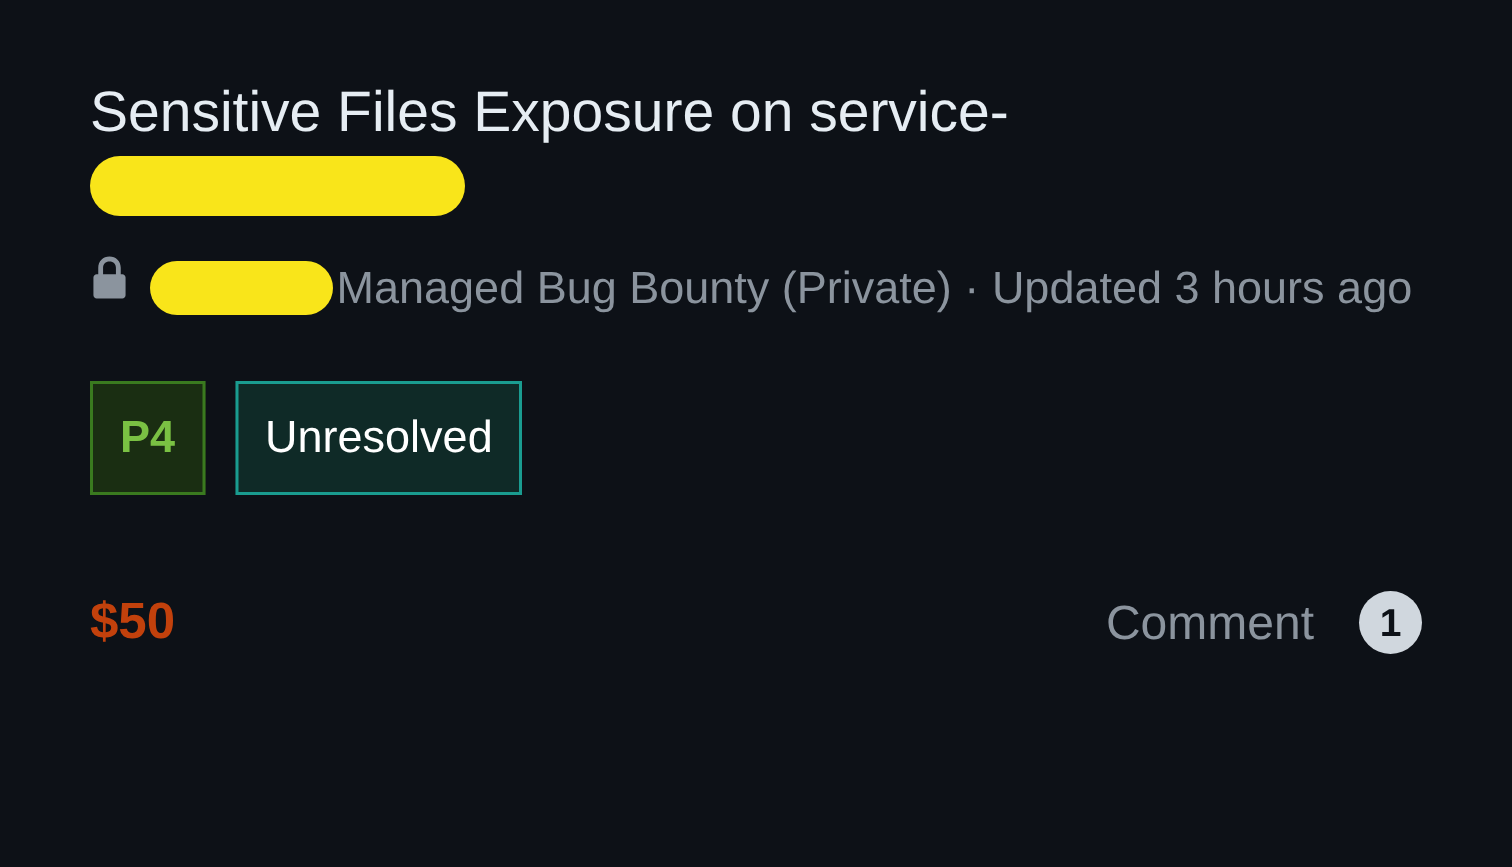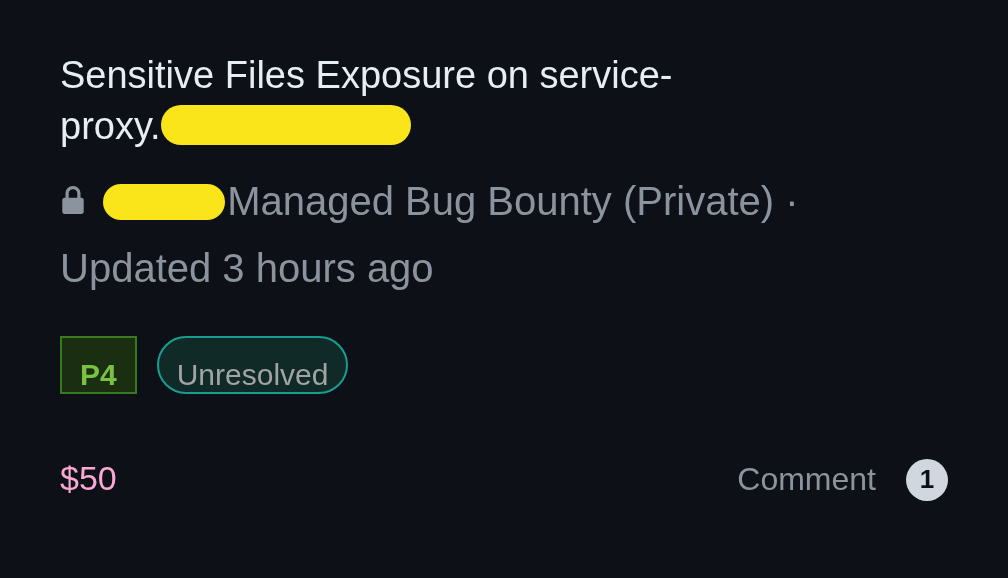--- a/index.html
+++ b/index.html
@@ -29,21 +29,21 @@
     display: inline-block;
     background: #f9e51a;
     width: 250px;
     height: 40px;
     border-radius: 22px;
     vertical-align: middle;
     position: relative;
     top: -4px;
   }
   .meta-line {
-    font-size: 40px;
+    font-size: 30px;
     color: #8b949e;
     line-height: 1.6;
     margin-bottom: 36px;
     display: block;
   }
   .lock-icon {
     display: inline-block;
     vertical-align: middle;
     color: #8b949e;
     position: relative;
@@ -64,49 +64,48 @@
   .meta-text {
     color: #8b949e;
   }
   .badges {
     display: flex;
     gap: 20px;
     margin-bottom: 58px;
   }
   .badge {
     display: inline-flex;
-    align-items: flex-end;
+    align-items: center;
     justify-content: center;
-    height: 58px;
+    height: 76px;
     font-size: 30px;
     font-weight: 600;
     border: 2.5px solid;
     padding: 0 18px;
   }
   .badge-priority {
     color: #7ac143;
     border-color: #3a7a1f;
     background: #1a2e12;
   }
   .badge-status {
-    color: #a3a3a3;
+    color: #ffffff;
     border-color: #1a9c90;
     background: #0f2a27;
     font-weight: 500;
-    border-radius: 29px;
   }
   .bottom-row {
     display: flex;
     justify-content: space-between;
     align-items: flex-end;
   }
   .rewards {
     font-size: 34px;
-    font-weight: 400;
-    color: #f9a8d4;
+    font-weight: 700;
+    color: #c2410c;
     line-height: 1.55;
   }
   .comment-wrap {
     display: flex;
     align-items: center;
     gap: 30px;
     font-size: 32px;
     color: #8b949e;
     padding-bottom: 4px;
   }
@@ -122,21 +121,21 @@
     font-size: 26px;
     font-weight: 600;
     padding: 0 12px;
   }
 </style>
 </head>
 <body>
 
 <div class="title-line">
   <span class="title-text-1">Sensitive Files Exposure on service-</span><br>
-  <span class="title-text-1">proxy.</span><span class="redact-title"></span>
+  <span class="redact-title"></span>
 </div>
 
 <div class="meta-line">
   <span class="lock-icon">
     <svg width="26" height="30" viewBox="0 0 24 28" fill="currentColor">
       <path d="M12 1 C8 1 5 4 5 8 L5 12 L4 12 C3 12 2 13 2 14 L2 25 C2 26 3 27 4 27 L20 27 C21 27 22 26 22 25 L22 14 C22 13 21 12 20 12 L19 12 L19 8 C19 4 16 1 12 1 Z M12 4 C14.5 4 16 5.5 16 8 L16 12 L8 12 L8 8 C8 5.5 9.5 4 12 4 Z"></path>
     </svg>
   </span>
   <span class="redact-meta"></span><span class="meta-text">Managed Bug Bounty (Private)</span><span class="meta-text"> · </span><span class="meta-text">Updated 3 hours ago</span>
 </div>

